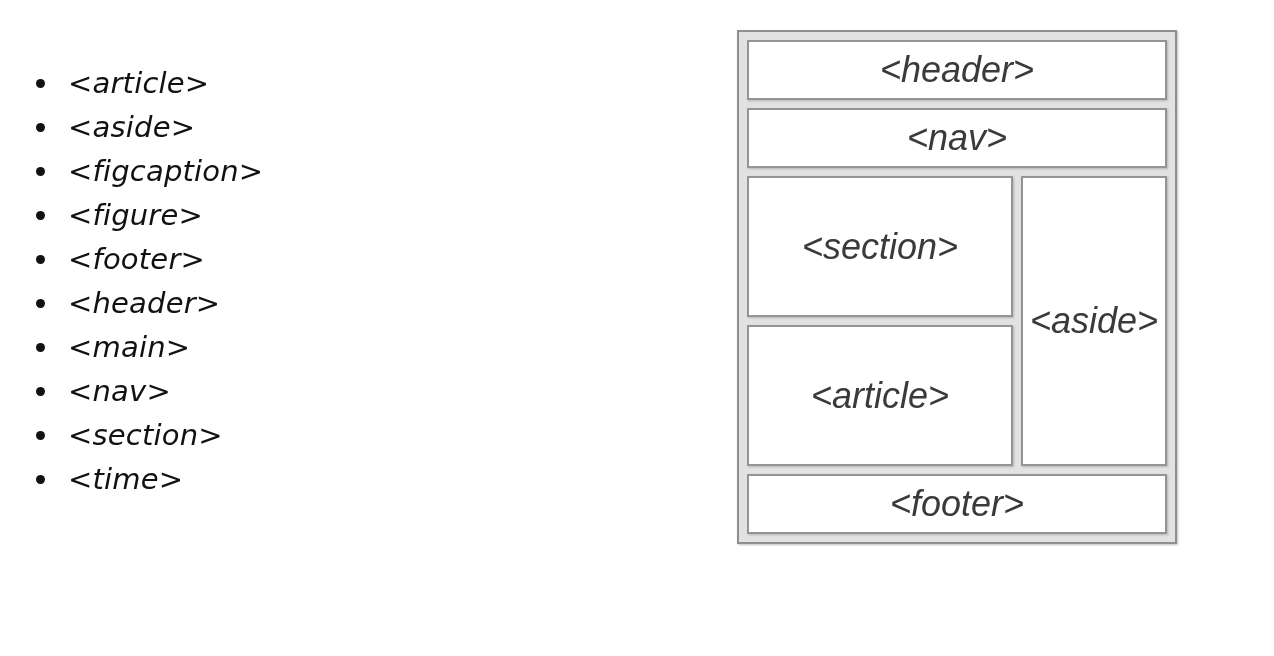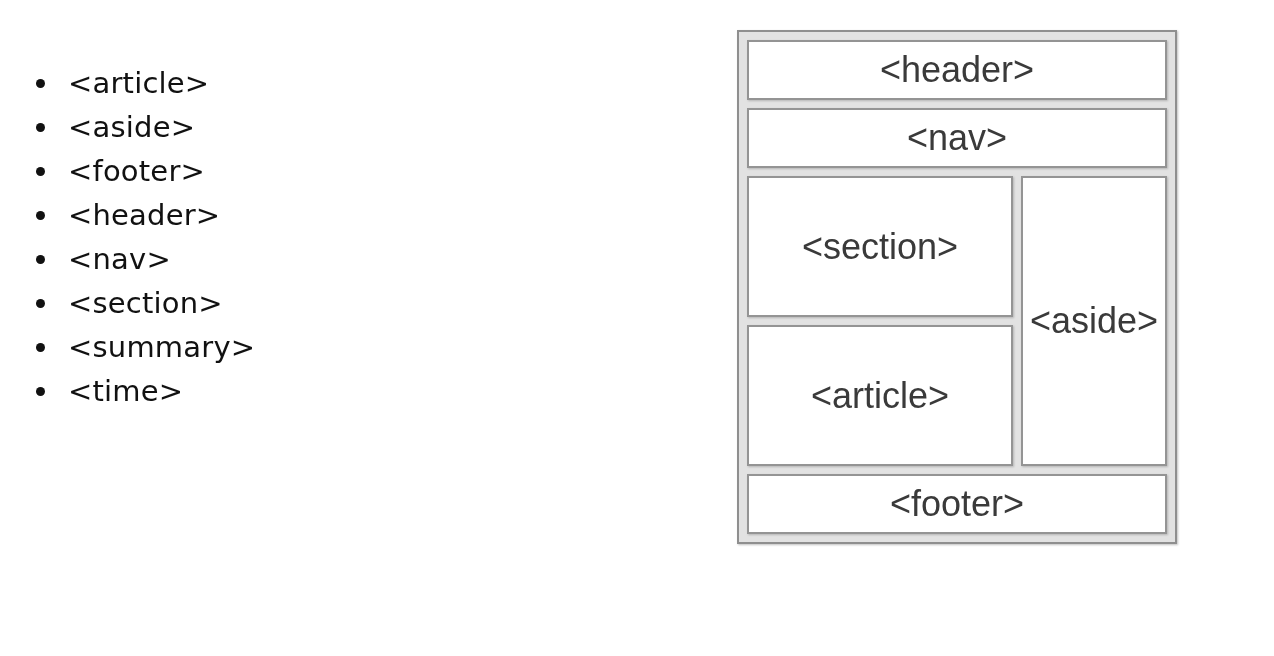--- a/index.html
+++ b/index.html
@@ -1,15 +1,15 @@
 <!DOCTYPE html>
 <html><head>
 <meta charset="utf-8">
 <style>
-  * { margin: 0; padding: 0; box-sizing: border-box; }
+  * { margin: 0; padding: 0; box-sizing: border-box; font-style: italic; }
   html, body { width: 1274px; height: 656px; background: #ffffff; overflow: hidden; }
   body { position: relative; font-family: "DejaVu Sans", sans-serif; }
 
   
   .element-list {
     position: absolute;
     left: 0;
     top: 61px;
     list-style: none;
     font-size: 29px;
@@ -78,25 +78,27 @@
   }
   .col-main .dbox { flex: 1 1 auto; }
   .col-aside { flex: 1 1 auto; }
 </style>
 </head>
 <body>
 
 <ul class="element-list">
     <li>&lt;article&gt;</li>
     <li>&lt;aside&gt;</li>
+    <li>&lt;figcaption&gt;</li>
+    <li>&lt;figure&gt;</li>
     <li>&lt;footer&gt;</li>
     <li>&lt;header&gt;</li>
+    <li>&lt;main&gt;</li>
     <li>&lt;nav&gt;</li>
     <li>&lt;section&gt;</li>
-    <li>&lt;summary&gt;</li>
     <li>&lt;time&gt;</li>
   </ul>
 
 <div class="layout-diagram">
   <div class="dbox row-full">
     <span>&lt;header&gt;</span>
   </div>
   <div class="dbox row-full">
     <span>&lt;nav&gt;</span>
   </div>

